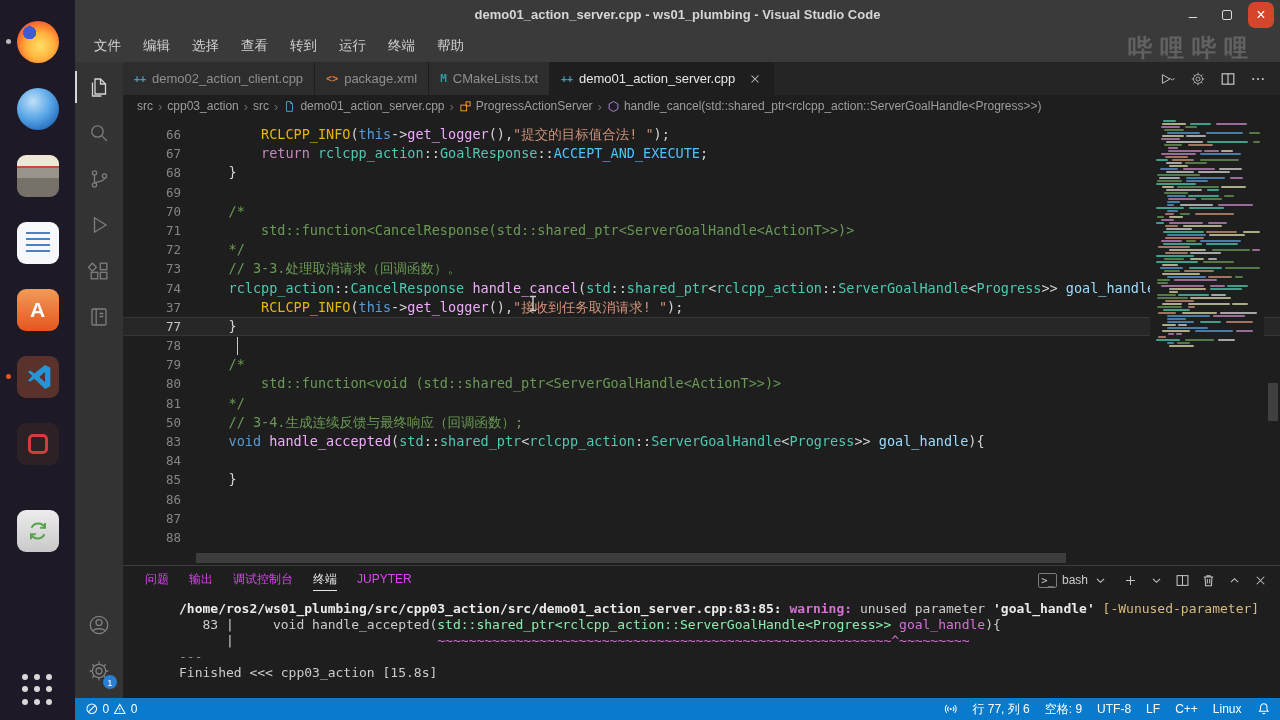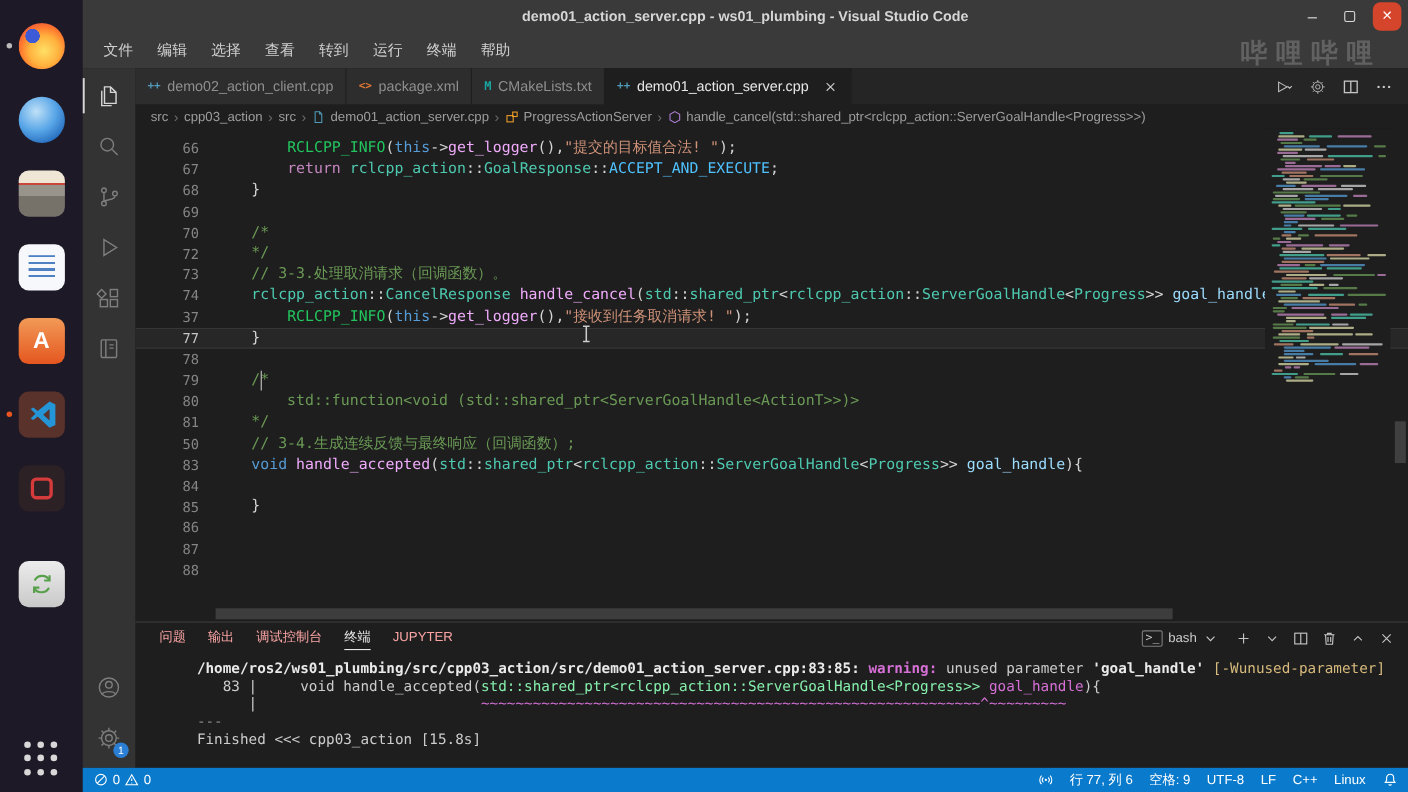--- a/index.html
+++ b/index.html
@@ -79,35 +79,35 @@
 .bc-class .bc-ic{color:#ee9d28;}
 .bc-method .bc-ic{color:#b180d7;}
 
 
 #editor{position:absolute;left:0;top:55px;right:0;bottom:133px;overflow:hidden;background:#1e1e1e;}
 #code-rows{position:absolute;left:0;top:8px;right:0;font-family:"DejaVu Sans Mono",monospace;font-size:13.5px;}
 .row{display:flex;height:19.2px;line-height:19.2px;white-space:pre;}
 .row .ln{width:58px;text-align:right;color:#858585;flex:none;margin-right:15px;font-size:12.5px;}
 .row.cur{background:rgba(255,255,255,0.045);box-shadow:inset 0 1px 0 rgba(255,255,255,0.07),inset 0 -1px 0 rgba(255,255,255,0.07);}
 .row.cur .ln{color:#c6c6c6;}
-.tk-d{color:#d4d4d4}.tk-m{color:#22c55e}.tk-k{color:#569cd6}.tk-c{color:#c586c0}.tk-t{color:#4ec9b0}
+.tk-d{color:#d4d4d4}.tk-m{color:#eab308}.tk-k{color:#569cd6}.tk-c{color:#c586c0}.tk-t{color:#4ec9b0}
 .tk-f{color:#f0abfc}.tk-s{color:#ce9178}.tk-cm{color:#6a9955}.tk-e{color:#4fc1ff}.tk-p{color:#9cdcfe}
 #cursor{position:absolute;width:1.6px;height:18px;background:#c8c8c8;z-index:3;}
 #minimap{position:absolute;top:0;bottom:12px;left:1027px;width:114px;background:#1e1e1e;z-index:2;padding:3px 4px;overflow:hidden;}
 .mm-row{height:2px;margin-bottom:1px;display:flex;}
 .mm-row span{height:2px;display:block;border-radius:1px;opacity:.75;}
 #vscroll{position:absolute;right:2px;top:266px;width:10px;height:38px;background:rgba(121,121,121,0.38);z-index:4;}
 #hscroll{position:absolute;left:73px;bottom:2px;height:10px;z-index:4;}
 #hscroll .thumb{width:870px;height:10px;background:rgba(121,121,121,0.35);}
 #mouse-ibeam{position:absolute;left:405px;top:178px;z-index:6;opacity:.92;}
 
 
 #panel{position:absolute;left:0;right:0;bottom:0;height:133px;background:#1e1e1e;border-top:1px solid #3c3c3c;}
 #panel-header{position:absolute;left:0;top:0;right:0;height:28px;display:flex;align-items:center;padding:0 12px;}
-.ptab{padding:0 10px;font-size:12px;color:#fca5a5;height:28px;line-height:27px;position:relative;white-space:nowrap;}
+.ptab{padding:0 10px;font-size:12px;color:#d946ef;height:28px;line-height:27px;position:relative;white-space:nowrap;}
 .ptab.active{color:#e7e7e7;}
 .ptab.active::after{content:"";position:absolute;left:10px;right:10px;bottom:3px;height:1px;background:#e7e7e7;}
 #panel-actions{margin-left:auto;display:flex;align-items:center;gap:11px;color:#c5c5c5;}
 #panel-actions svg{width:15px;height:15px;stroke-width:1.1;}
 .shell-label{display:flex;align-items:center;gap:5px;font-size:12px;color:#ccc;margin-right:4px;}
 .prompt-glyph{font-family:"DejaVu Sans Mono",monospace;font-size:10.5px;border:1px solid #7c7c7c;border-radius:2px;padding:0 2px;line-height:13px;}
 .shell-label svg{width:12px;height:12px;}
 #terminal{position:absolute;left:0;top:28px;right:0;bottom:0;padding:7px 0 0 16px;font-family:"DejaVu Sans Mono",monospace;font-size:13px;line-height:16px;white-space:pre;overflow:hidden;margin-left:40px;}
 .t-d{color:#cccccc}.t-b{color:#eaeaea;font-weight:bold}.t-w{color:#d670d6;font-weight:bold}
 .t-y{color:#d7ba7d}.t-g{color:#86efac}.t-mb{color:#d670d6;font-weight:b old}.t-mg{color:#d670d6}.t-dim{color:#8a8a8a}
@@ -359,20 +359,21 @@
           </span>
         </div>
 
       <div id="editor">
         <div id="code-rows">
             <div class="row"><span class="ln">66</span><span class="code"><span class="tk-d">        </span><span class="tk-m">RCLCPP_INFO</span><span class="tk-d">(</span><span class="tk-k">this</span><span class="tk-d">-&gt;</span><span class="tk-f">get_logger</span><span class="tk-d">(),</span><span class="tk-s">"提交的目标值合法! "</span><span class="tk-d">);</span></span></div>
             <div class="row"><span class="ln">67</span><span class="code"><span class="tk-d">        </span><span class="tk-c">return</span><span class="tk-d"> </span><span class="tk-t">rclcpp_action</span><span class="tk-d">::</span><span class="tk-t">GoalResponse</span><span class="tk-d">::</span><span class="tk-e">ACCEPT_AND_EXECUTE</span><span class="tk-d">;</span></span></div>
             <div class="row"><span class="ln">68</span><span class="code"><span class="tk-d">    }</span></span></div>
             <div class="row"><span class="ln">69</span><span class="code"></span></div>
             <div class="row"><span class="ln">70</span><span class="code"><span class="tk-cm">    /*</span></span></div>
+            <div class="row"><span class="ln">71</span><span class="code"><span class="tk-cm">        std::function&lt;CancelResponse(std::shared_ptr&lt;ServerGoalHandle&lt;ActionT&gt;&gt;)&gt;</span></span></div>
             <div class="row"><span class="ln">72</span><span class="code"><span class="tk-cm">    */</span></span></div>
             <div class="row"><span class="ln">73</span><span class="code"><span class="tk-cm">    // 3-3.处理取消请求（回调函数）。</span></span></div>
             <div class="row"><span class="ln">74</span><span class="code"><span class="tk-d">    </span><span class="tk-t">rclcpp_action</span><span class="tk-d">::</span><span class="tk-t">CancelResponse</span><span class="tk-d"> </span><span class="tk-f">handle_cancel</span><span class="tk-d">(</span><span class="tk-t">std</span><span class="tk-d">::</span><span class="tk-t">shared_ptr</span><span class="tk-d">&lt;</span><span class="tk-t">rclcpp_action</span><span class="tk-d">::</span><span class="tk-t">ServerGoalHandle</span><span class="tk-d">&lt;</span><span class="tk-t">Progress</span><span class="tk-d">&gt;&gt; </span><span class="tk-p">goal_handle</span><span class="tk-d">){</span></span></div>
             <div class="row"><span class="ln">37</span><span class="code"><span class="tk-d">        </span><span class="tk-m">RCLCPP_INFO</span><span class="tk-d">(</span><span class="tk-k">this</span><span class="tk-d">-&gt;</span><span class="tk-f">get_logger</span><span class="tk-d">(),</span><span class="tk-s">"接收到任务取消请求! "</span><span class="tk-d">);</span></span></div>
             <div class="row cur"><span class="ln">77</span><span class="code"><span class="tk-d">    }</span></span></div>
             <div class="row"><span class="ln">78</span><span class="code"></span></div>
             <div class="row"><span class="ln">79</span><span class="code"><span class="tk-cm">    /*</span></span></div>
             <div class="row"><span class="ln">80</span><span class="code"><span class="tk-cm">        std::function&lt;void (std::shared_ptr&lt;ServerGoalHandle&lt;ActionT&gt;&gt;)&gt;</span></span></div>
             <div class="row"><span class="ln">81</span><span class="code"><span class="tk-cm">    */</span></span></div>
             <div class="row"><span class="ln">50</span><span class="code"><span class="tk-cm">    // 3-4.生成连续反馈与最终响应（回调函数）;</span></span></div>

